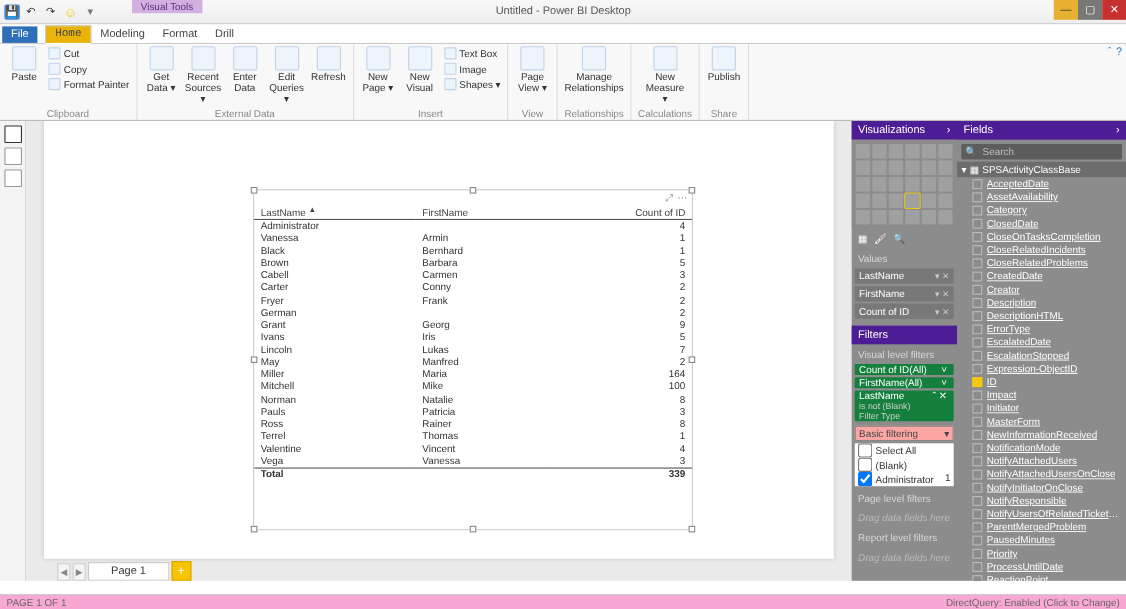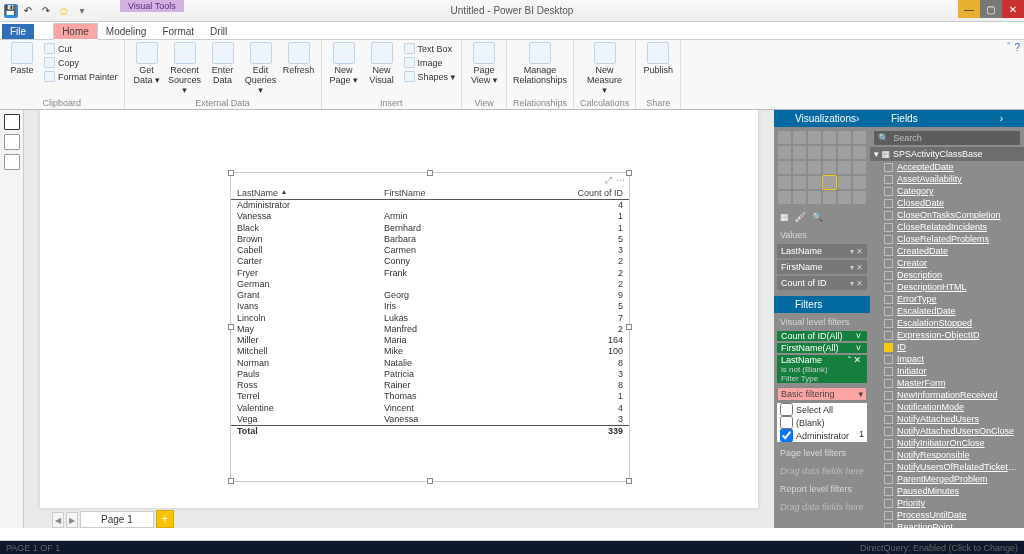--- a/index.html
+++ b/index.html
@@ -14,23 +14,23 @@
 .visual-tools-tag { position:absolute; left:120px; top:0; background:#d2b0e2; color:#5a2d7a; padding:1px 8px; font-size:9px; }
 .app-title { position:absolute; left:50%; transform:translateX(-50%); color:#555; font-size:10px; }
 .win-controls { position:absolute; right:0; top:0; display:flex; }
 .win-btn { width:22px; height:18px; display:flex; align-items:center; justify-content:center; font-size:10px; }
 .win-min { background:#e8b030; }
 .win-max { background:#787878; color:#fff; }
 .win-close { background:#c93030; color:#fff; }
 
 
 .tabs { height:18px; display:flex; align-items:flex-end; font-size:10px; border-bottom:1px solid #ccc; padding-left:2px; }
-.tab-file { background:#2f6fb8; color:#fff; padding:2px 8px; margin-right:19px; }
+.tab-file { background:#2f6fb8; color:#fff; padding:2px 8px; margin-right:7px; }
 .tab { padding:2px 8px; color:#444; cursor:pointer; }
-.tab.active { background:#fca5a5; border:1px solid #ccc; border-bottom:1px solid #fff; position:relative; top:1px; }
+.tab.active { background:#eab308; border:1px solid #ccc; border-bottom:1px solid #fff; position:relative; top:1px;font-family:Liberation Mono, monospace; }
 
 
 .ribbon { height:70px; background:#f8f8f8; border-bottom:1px solid #bbb; display:flex; position:relative; }
 .rgroup { border-right:1px solid #ddd; display:flex; flex-direction:column; align-items:center; padding:2px 6px 0 6px; height:100%; }
 .rgroup-body { display:flex; align-items:flex-start; gap:6px; flex:1; }
 .rgroup-label { font-size:9px; color:#888; padding-bottom:1px; }
 .rbtn-lg { display:flex; flex-direction:column; align-items:center; width:32px; font-size:9px; text-align:center; line-height:1.1; }
 .rbtn-lg .ricon { width:22px; height:22px; background:#eef4fb; border:1px solid #c0d4e8; border-radius:2px; margin-bottom:2px; }
 .rbtn-sm { font-size:9px; display:flex; align-items:center; gap:3px; height:13px; }
 .rbtn-sm .smicon { width:11px; height:11px; background:#eef4fb; border:1px solid #c0d4e8; border-radius:1px; }
@@ -56,21 +56,21 @@
 
 .page-tabs { position:absolute; left:28px; bottom:0; height:20px; display:flex; align-items:flex-end; }
 .page-tab { background:#fff; border:1px solid #ccc; padding:2px 20px; font-size:10px; margin-right:2px; }
 .page-add { background:#f6c400; color:#fff; width:18px; height:18px; display:flex; align-items:center; justify-content:center; font-size:12px; border:1px solid #d8a800;}
 .page-nav { width:12px; height:16px; background:#f4f4f4; border:1px solid #ccc; margin-right:2px; display:flex; align-items:center; justify-content:center; font-size:8px; color:#888;}
 
 
 .pane { width:96px; background:#8c8c8c; color:#fff; display:flex; flex-direction:column; font-size:9px; }
 .pane-vis { width:96px; }
 .pane-fields { width:154px; }
-.pane-header { background:#0369a1; padding:3px 21px; font-size:10px; display:flex; justify-content:space-between; align-items:center; }
+.pane-header { background:#4c1d95; padding:3px 6px; font-size:10px; display:flex; justify-content:space-between; align-items:center; }
 .pane-section { padding:4px 6px; color:#d8d8d8; font-size:9px; }
 .viz-gallery { display:flex; flex-wrap:wrap; gap:2px; padding:4px; background:#8c8c8c; }
 .viz-ico { width:13px; height:13px; background:#a0a0a0; border-radius:1px; }
 .viz-ico.active { outline:1px solid #f2c811; }
 .field-well { background:#787878; margin:0 3px 2px 3px; padding:2px 4px; display:flex; justify-content:space-between; align-items:center; border-radius:1px; }
 .field-well .arrow { color:#ccc; font-size:8px; }
 .filter-box { background:#15803d; margin:0 3px 2px 3px; padding:0 4px; border-radius:1px; }
 .filter-item { font-size:9px; display:flex; justify-content:space-between; padding-right:2px;}
 .filter-checks { background:#fff; color:#333; margin:2px 3px; max-height:96px; overflow-y:auto; font-size:9px; }
 .filter-checks .row { display:flex; align-items:flex-start; gap:3px; padding:0 3px; justify-content:space-between;}
@@ -82,21 +82,21 @@
 .fields-search input { background:transparent; border:none; color:#fff; font-size:9px; width:100%; outline:none;}
 .fields-search input::placeholder { color:#c0c0c0; }
 .field-table { background:#6d6d6d; padding:2px 4px; display:flex; align-items:center; gap:3px; font-size:9px; }
 .field-list { flex:1; overflow-y:auto; }
 .field-row { display:flex; align-items:center; gap:4px; padding:1px 4px 1px 14px; font-size:9px; }
 .field-row .cb { width:9px; height:9px; border:1px solid #bbb; background:#8c8c8c; flex-shrink:0;}
 .field-row .cb.checked { background:#f2c811; border-color:#f2c811; }
 .field-row span { white-space:nowrap; overflow:hidden; text-overflow:ellipsis;text-decoration:underline; }
 
 
-.statusbar { position:absolute; bottom:0; left:0; right:0; height:14px; background:#0f172a; border-top:1px solid #ccc; display:flex; justify-content:space-between; align-items:center; padding:0 6px; font-size:9px; color:#666; }
+.statusbar { position:absolute; bottom:0; left:0; right:0; height:14px; background:#f9a8d4; border-top:1px solid #ccc; display:flex; justify-content:space-between; align-items:center; padding:0 6px; font-size:9px; color:#666; }
 
 
 ::-webkit-scrollbar { width:8px; }
 ::-webkit-scrollbar-thumb { background:#aaa; }
 </style>
 </head>
 <body>
 
 <div class="titlebar">
   <div class="qat">

